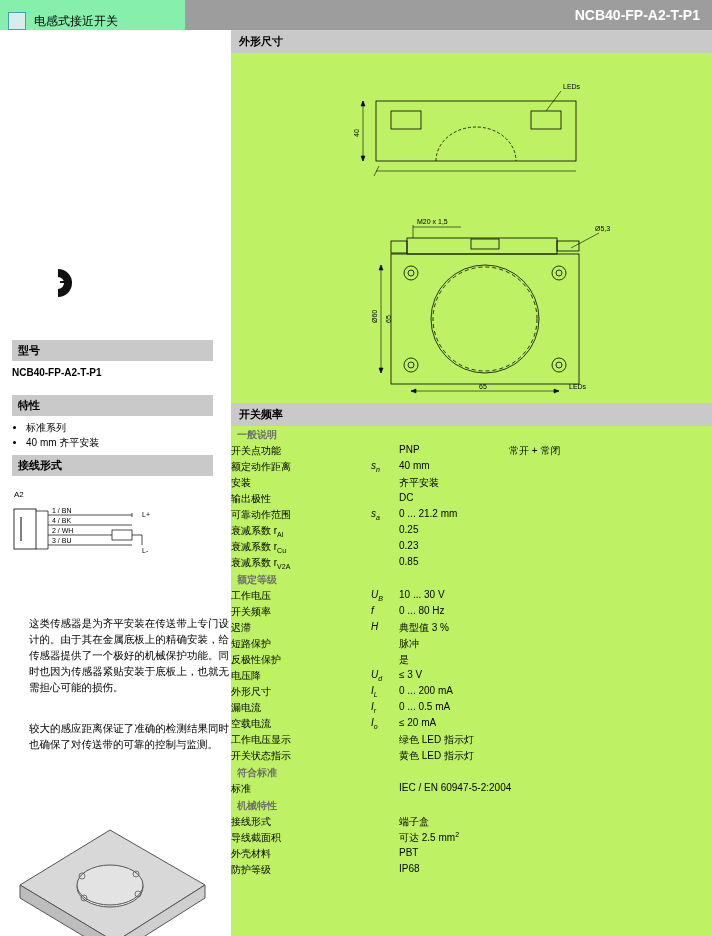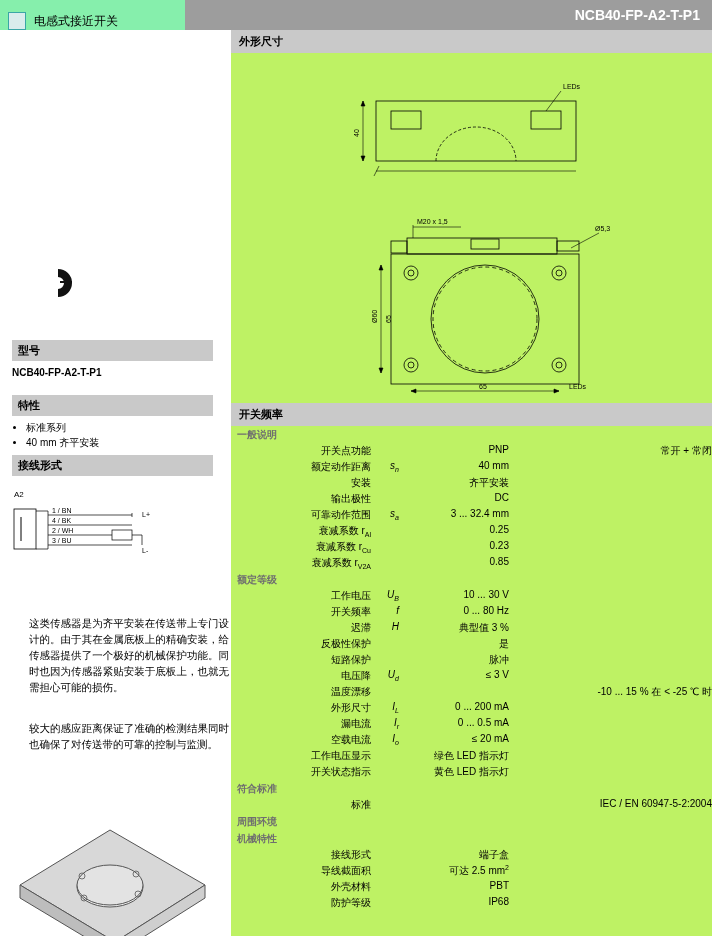--- a/index.html
+++ b/index.html
@@ -57,21 +57,21 @@
   }
   
   .right-col{
     position:absolute;left:231px;top:30px;width:481px;height:906px;background:#bef264;
   }
   .r-bar{
     background:#c9c9c9;font-weight:bold;font-size:11px;padding:4px 8px;
   }
   .drawing-box{height:350px;position:relative;}
   .grp{font-weight:bold;color:#6f6f6f;font-size:10px;padding:2px 0 1px 6px;}
-  table.spec{width:100%;border-collapse:collapse;font-size:10px;text-align:right;}
+  table.spec{width:100%;border-collapse:collapse;font-size:10px;}
   table.spec td{padding:1px 0;vertical-align:top;}
   td.c1{width:140px;padding-left:18px;}
   td.c2{width:28px;font-style:italic;}
   td.c3{width:110px;}
   td.c4{}
   sub{font-size:7px;}
   sup{font-size:7px;}
 </style>
 </head>
 <body>
@@ -263,21 +263,21 @@
         </tr>
     <tr>
           <td class="c1">输出极性</td>
           <td class="c2"></td>
           <td class="c3">DC</td>
           <td class="c4"></td>
         </tr>
     <tr>
           <td class="c1">可靠动作范围</td>
           <td class="c2">s<sub>a</sub></td>
-          <td class="c3">3 ... 32.4 mm</td>
+          <td class="c3">0 ... 21.2 mm</td>
           <td class="c4"></td>
         </tr>
     <tr>
           <td class="c1">衰减系数 r<sub>Al</sub></td>
           <td class="c2"></td>
           <td class="c3">0.25</td>
           <td class="c4"></td>
         </tr>
     <tr>
           <td class="c1">衰减系数 r<sub>Cu</sub></td>
@@ -309,41 +309,36 @@
           <td class="c3">0 ... 80 Hz</td>
           <td class="c4"></td>
         </tr>
     <tr>
           <td class="c1">迟滞</td>
           <td class="c2">H</td>
           <td class="c3">典型值 3 %</td>
           <td class="c4"></td>
         </tr>
     <tr>
+          <td class="c1">短路保护</td>
+          <td class="c2"></td>
+          <td class="c3">脉冲</td>
+          <td class="c4"></td>
+        </tr>
+    <tr>
           <td class="c1">反极性保护</td>
           <td class="c2"></td>
           <td class="c3">是</td>
-          <td class="c4"></td>
-        </tr>
-    <tr>
-          <td class="c1">短路保护</td>
-          <td class="c2"></td>
-          <td class="c3">脉冲</td>
           <td class="c4"></td>
         </tr>
     <tr>
           <td class="c1">电压降</td>
           <td class="c2">U<sub>d</sub></td>
           <td class="c3">≤ 3 V</td>
           <td class="c4"></td>
-        </tr>
-    <tr>
-          <td class="c1">温度漂移</td>
-          <td class="c2"></td>
-          <td class="c3" colspan="2">-10 ... 15 % 在 &lt; -25 ℃ 时</td>
         </tr>
     <tr>
           <td class="c1">外形尺寸</td>
           <td class="c2">I<sub>L</sub></td>
           <td class="c3">0 ... 200 mA</td>
           <td class="c4"></td>
         </tr>
     <tr>
           <td class="c1">漏电流</td>
           <td class="c2">I<sub>r</sub></td>
@@ -375,21 +370,20 @@
   <table class="spec">
     <tbody>
         <tr>
           <td class="c1">标准</td>
           <td class="c2"></td>
           <td class="c3" colspan="2">IEC / EN 60947-5-2:2004</td>
         </tr>
   </tbody>
     </table>
 
-  <div class="grp">周围环境</div>
 
   <div class="grp">机械特性</div>
   <table class="spec">
     <tbody>
         <tr>
           <td class="c1">接线形式</td>
           <td class="c2"></td>
           <td class="c3">端子盒</td>
           <td class="c4"></td>
         </tr>

